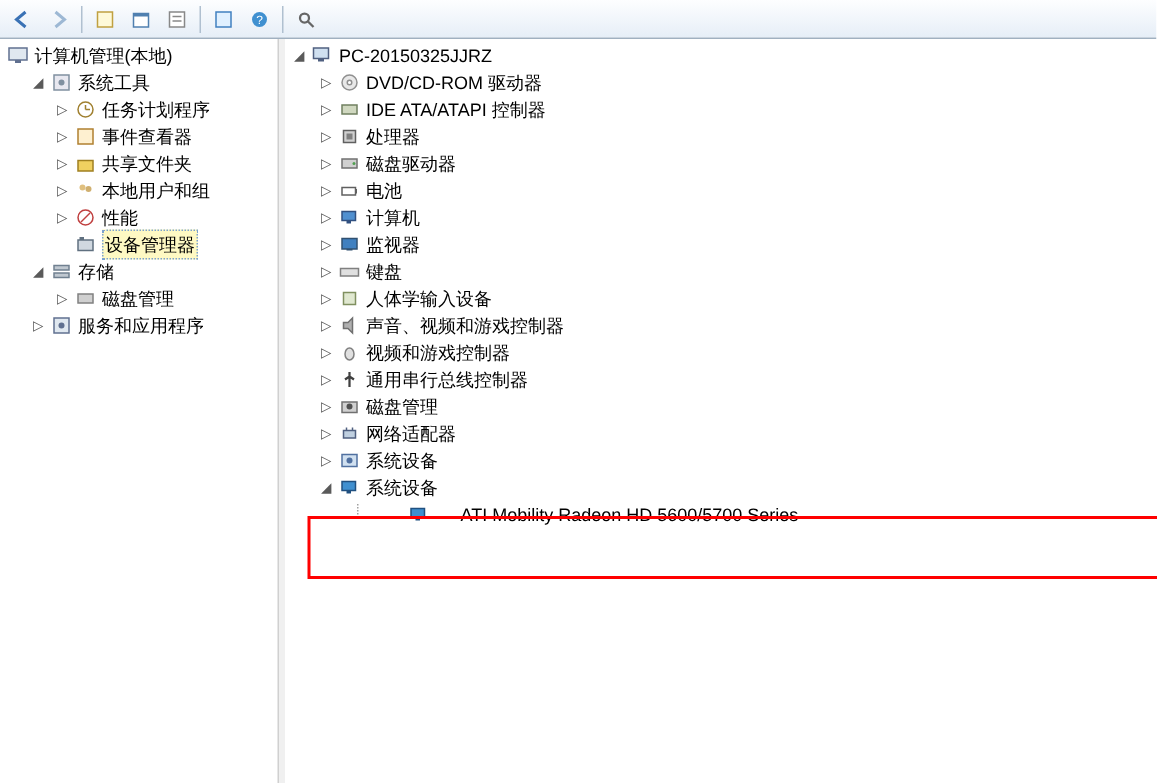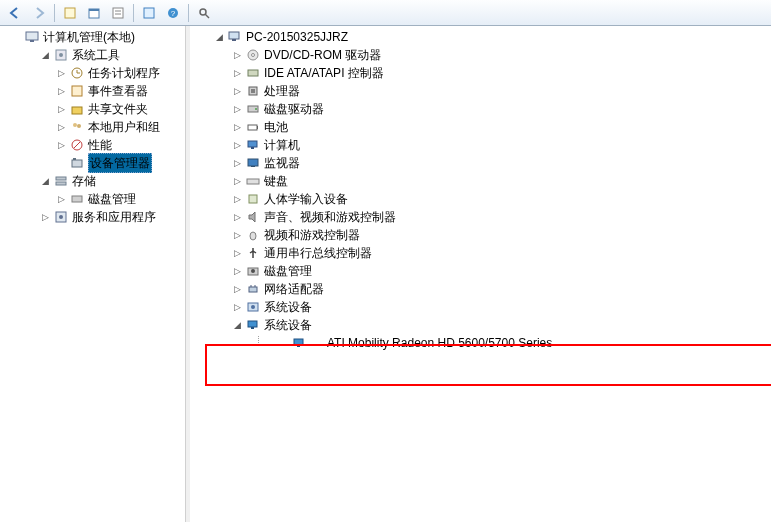--- a/index.html
+++ b/index.html
@@ -4,25 +4,25 @@
 <style>
 * { box-sizing: border-box; margin: 0; padding: 0; }
 body { font-family: "Microsoft YaHei", Tahoma, sans-serif; font-size: 12px; background: #fff; width: 771px; height: 522px; overflow: hidden; }
 .toolbar { height: 26px; background: linear-gradient(#fdfeff, #e6eef7); border-bottom: 1px solid #a0b0c0; display: flex; align-items: center; padding: 0 4px; gap: 2px; }
 .tb-btn { width: 22px; height: 22px; display: flex; align-items: center; justify-content: center; border: 1px solid transparent; border-radius: 2px; }
 .tb-sep { width: 1px; height: 18px; background: #b0c0d0; margin: 0 2px; }
 .main { display: flex; height: calc(522px - 26px); }
 .left-pane { width: 186px; border-right: 1px solid #d0d0d0; overflow: auto; padding-top: 2px; }
 .splitter { width: 4px; background: #f0f0f0; cursor: ew-resize; }
 .right-pane { flex: 1; overflow: auto; padding-top: 2px; position: relative; }
-.tree-row { display: flex; align-items: center; height: 18px; white-space: nowrap; margin-left: 20px; }
+.tree-row { display: flex; align-items: center; height: 18px; white-space: nowrap; }
 .tree-row .exp { width: 11px; height: 11px; display: inline-flex; align-items: center; justify-content: center; margin-right: 2px; color: #5a5a5a; font-size: 9px; }
 .tree-row .ico { width: 16px; height: 16px; margin-right: 3px; display: inline-flex; align-items: center; justify-content: center; }
 .tree-row .lbl { line-height: 18px; }
-.selected .lbl { background: #0369a1; border: 1px dotted #7da2ce; padding: 0 1px; text-align: right; }
+.selected .lbl { background: #fef9c3; border: 1px dotted #7da2ce; padding: 0 1px; text-align: right; }
 .indent-0 { padding-left: 4px; }
 .indent-1 { padding-left: 20px; }
 .indent-2 { padding-left: 36px; }
 .r-indent-0 { padding-left: 4px; }
 .r-indent-1 { padding-left: 22px; }
 .r-indent-2 { padding-left: 40px; gap: 17px; }
 .highlight-box { position: absolute; left: 15px; top: 318px; width: 570px; height: 42px; border: 2px solid #ff0000; pointer-events: none; }
 svg { display: block; }
 </style>
 </head>

